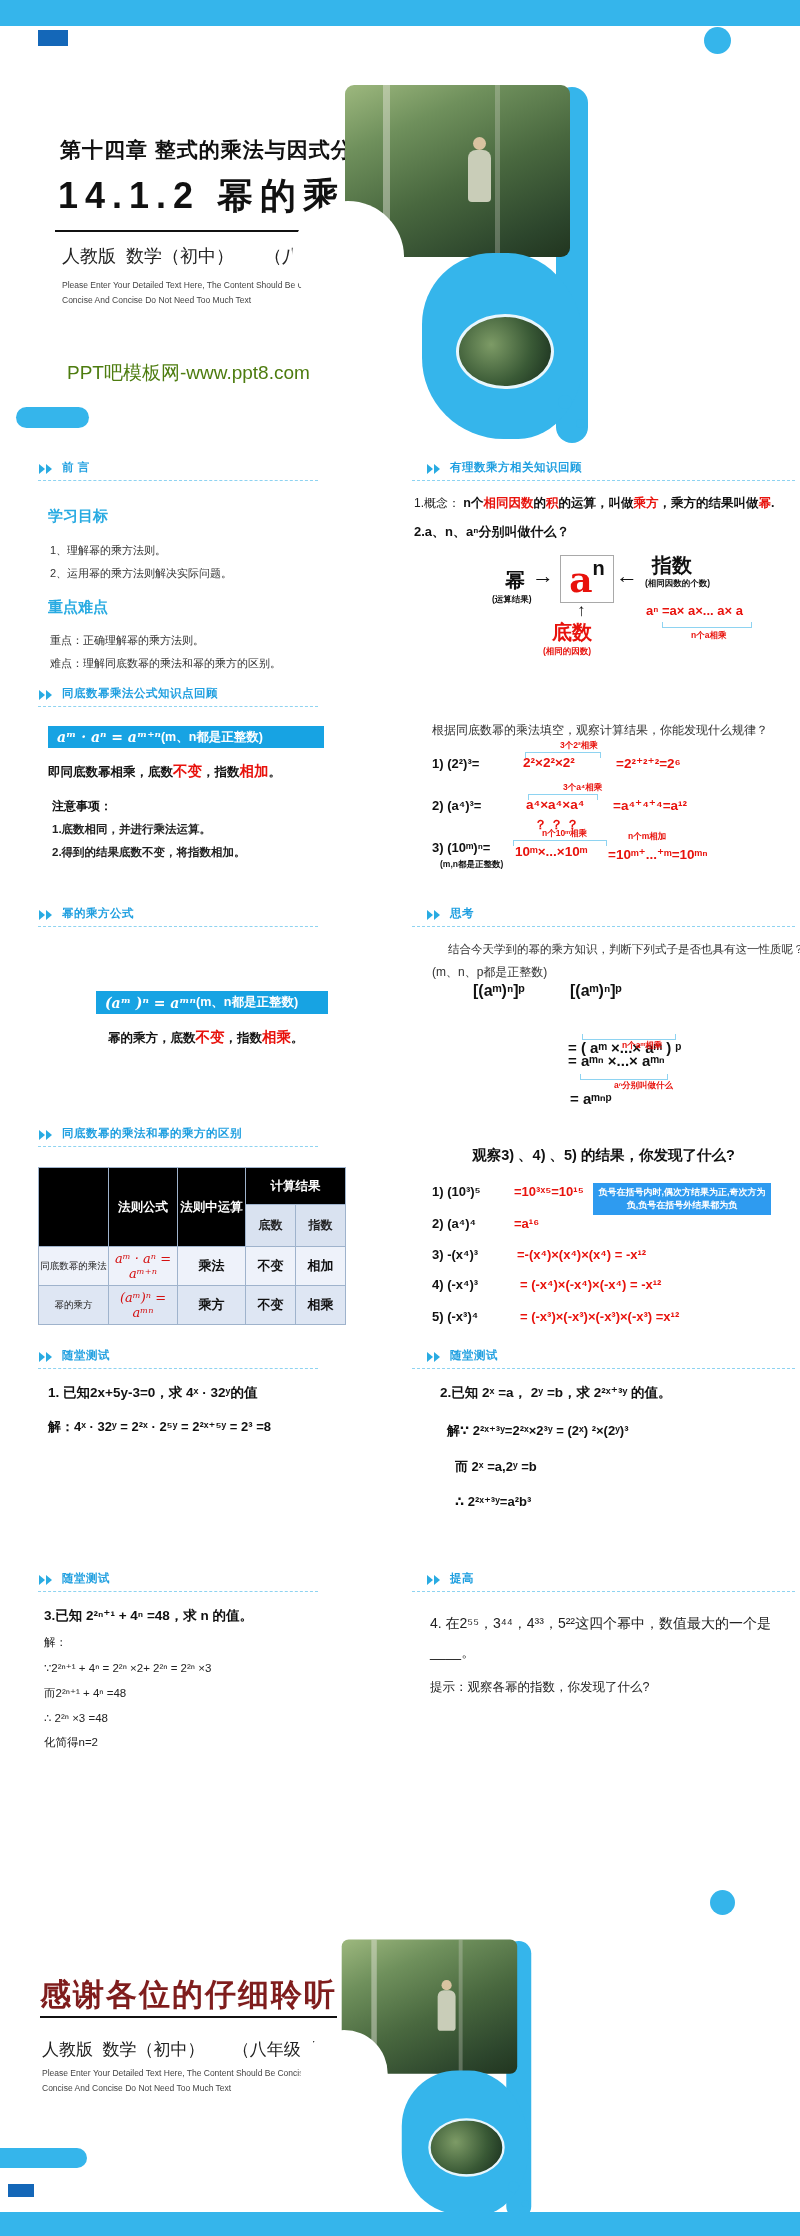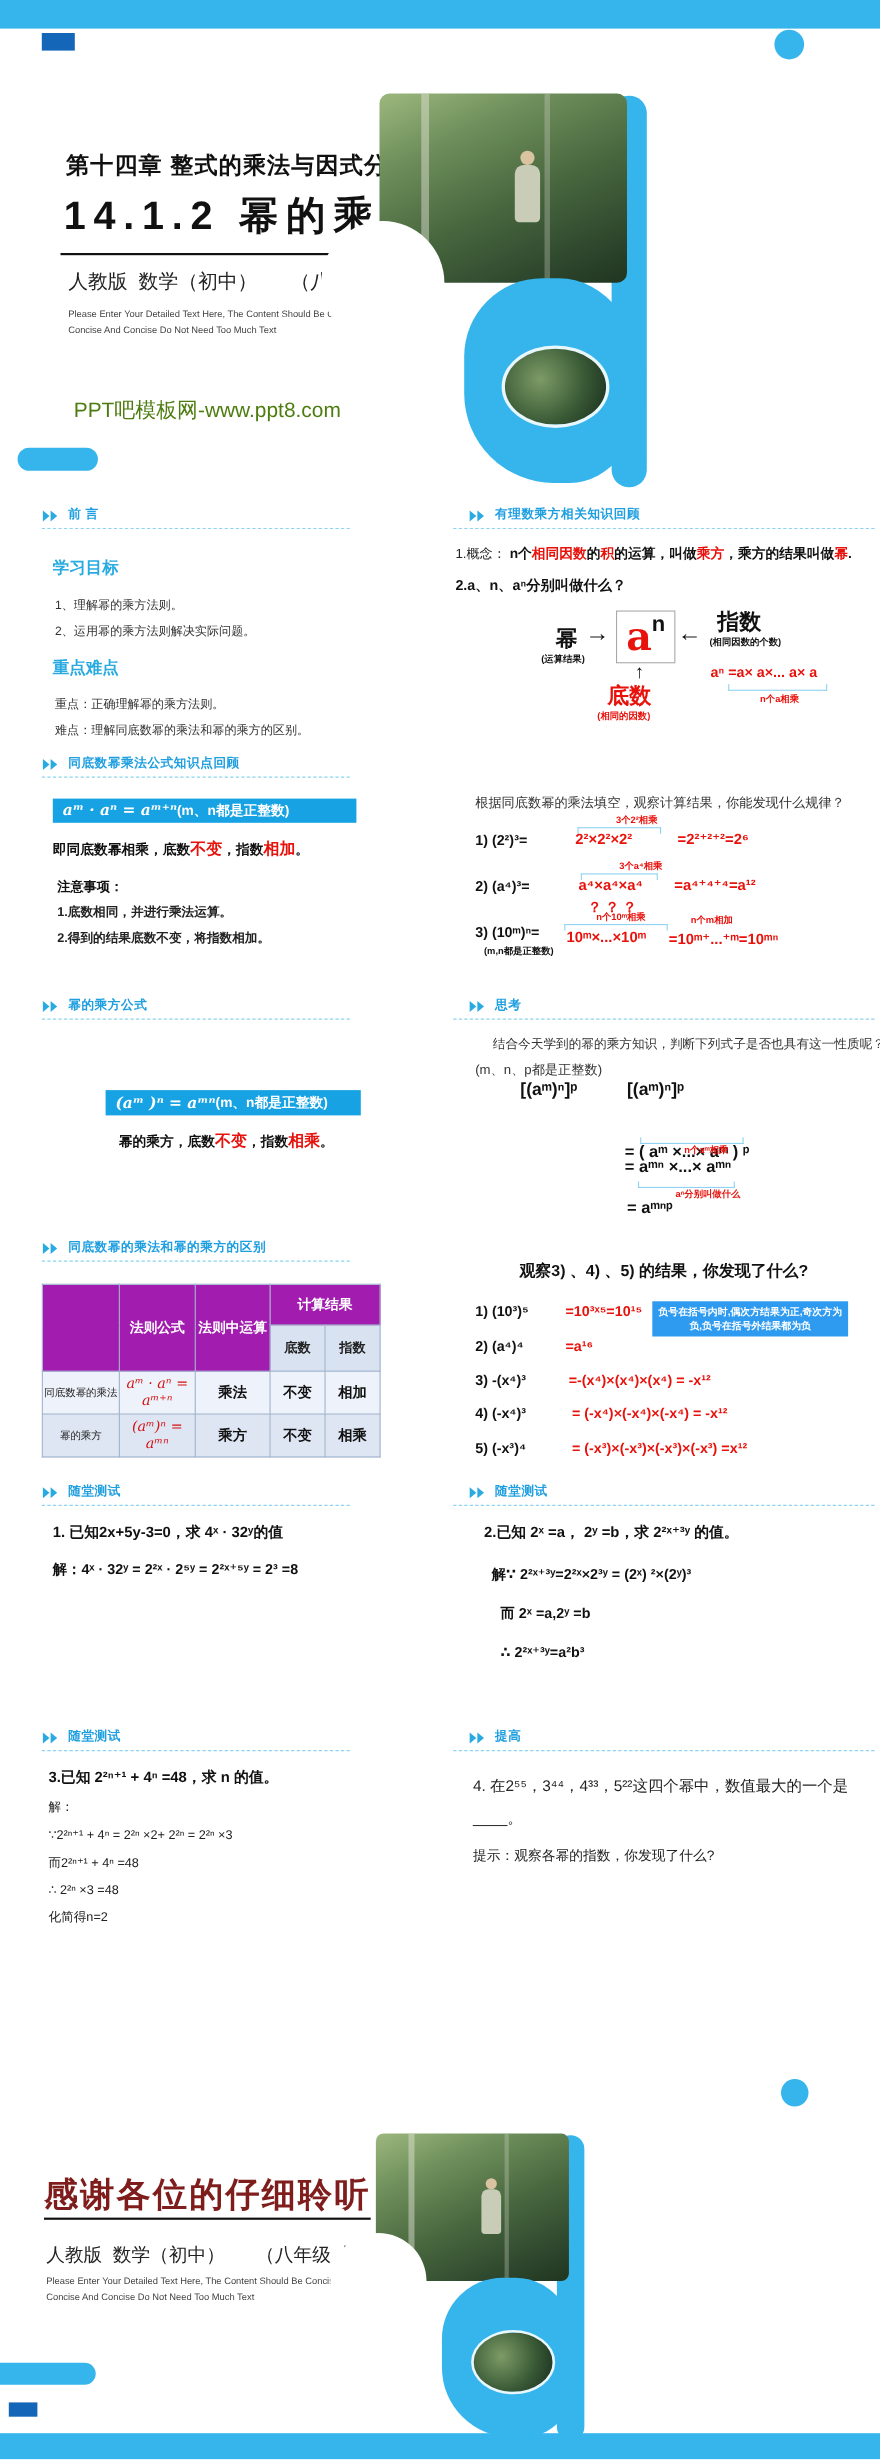--- a/index.html
+++ b/index.html
@@ -39,21 +39,21 @@
         display:flex;align-items:center;justify-content:center;}
   .abox-a{color:#e8120c;font-size:36px;font-weight:bold;line-height:1;font-family:"DejaVu Serif",serif;}
   .abox-n{color:#111;font-size:20px;font-weight:bold;position:relative;top:-11px;}
   .dlab{font-weight:bold;color:#111;font-size:20px;}
   .dsub{font-size:8.5px;color:#111;font-weight:bold;}
   .dred{color:#e8120c;}
   .darrow{font-weight:bold;color:#111;font-size:22px;line-height:1;}
   
   table.cmp{border-collapse:collapse;table-layout:fixed;width:307px;margin-top:20px;}
   .cmp th,.cmp td{border:1px solid #9fb3cc;text-align:center;vertical-align:middle;padding:0;}
-  .cmp th.blue{background:#a21caf;color:#fff;font-size:12.5px;font-weight:bold;}
+  .cmp th.blue{background:#000000;color:#fff;font-size:12.5px;font-weight:bold;}
   .cmp tr.hA th{height:36px;}
   .cmp th.sub{background:#d9e2f0;color:#222;font-size:12px;font-weight:bold;height:41px;}
   .cmp tr.r1 td{background:#eef2fa;height:38px;}
   .cmp tr.r2 td{background:#dee6f3;height:38px;}
   .cmp td.lbl{font-size:9.5px;color:#222;}
   .cmp td.frm{color:#d40f0f;font-style:italic;font-family:"DejaVu Serif",serif;font-size:13px;}
   .cmp td.op,.cmp td.val{font-weight:bold;font-size:13px;color:#111;}
   
   .tip{position:absolute;background:#2e9bf0;color:#fff;font-size:9px;font-weight:bold;text-align:center;
        padding:3px 5px;width:168px;line-height:1.45;}

